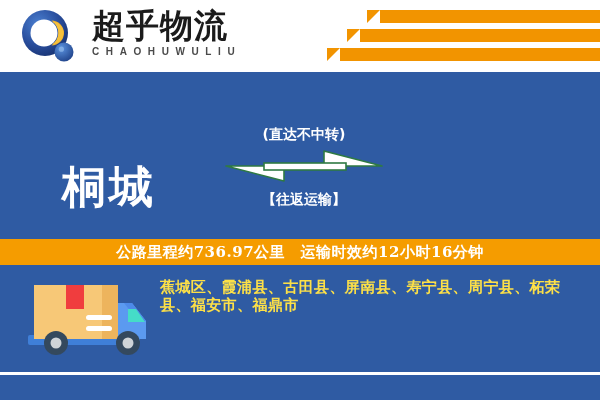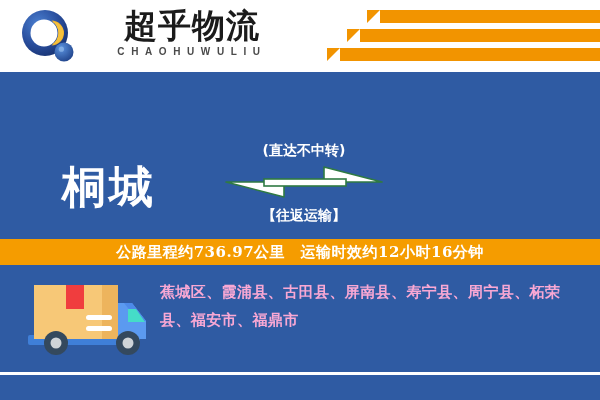--- a/index.html
+++ b/index.html
@@ -16,21 +16,20 @@
     font-family: "Liberation Serif", "DejaVu Serif", serif;
     user-select: none;
   }
 
   
   .header {
     position: absolute;
     left: 0; top: 0;
     width: 560px; height: 72px;
     background: #ffffff;
-    text-align: center;
   }
   .logo-mark {
     position: absolute;
     left: 21px; top: 9px;
     width: 56px; height: 56px;
   }
   .logo-mark svg { display: block; }
 
   .brand-block {
     position: absolute;
@@ -114,21 +113,21 @@
     left: 218px; top: 0;
     width: 172px; height: 140px;
     text-align: center;
   }
   .mid-top {
     font-family: "DejaVu Sans", "Liberation Sans", sans-serif;
     font-size: 14px;
     font-weight: 700;
     color: #ffffff;
     line-height: 20px;
-    margin-top: 36px;
+    margin-top: 20px;
     white-space: nowrap;
   }
   .arrow-wrap {
     position: relative;
     width: 160px; height: 34px;
     margin: 5px auto 0 auto;
   }
   .arrow-wrap svg { display: block; }
   .mid-bot {
     font-family: "DejaVu Sans", "Liberation Sans", sans-serif;
@@ -172,22 +171,22 @@
   
   .coverage {
     position: absolute;
     left: 160px; top: 206px;
     width: 420px;
   }
   .coverage-text {
     font-family: "DejaVu Serif", "Liberation Serif", serif;
     font-size: 15px;
     font-weight: 700;
-    color: #f9a8d4;
-    line-height: 28px;
+    color: #fde047;
+    line-height: 18px;
     letter-spacing: 0.4px;
   }
 
   
   .divider {
     position: absolute;
     left: 0; top: 300px;
     width: 600px; height: 3px;
     background: #ffffff;
   }

